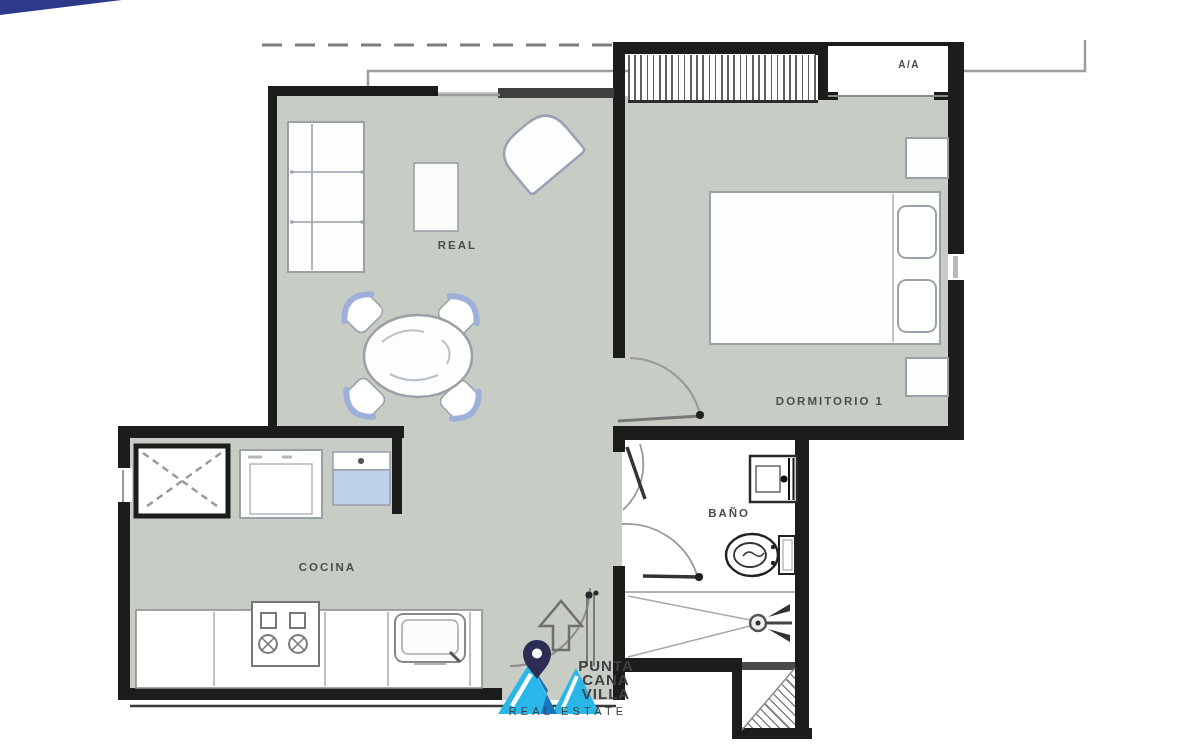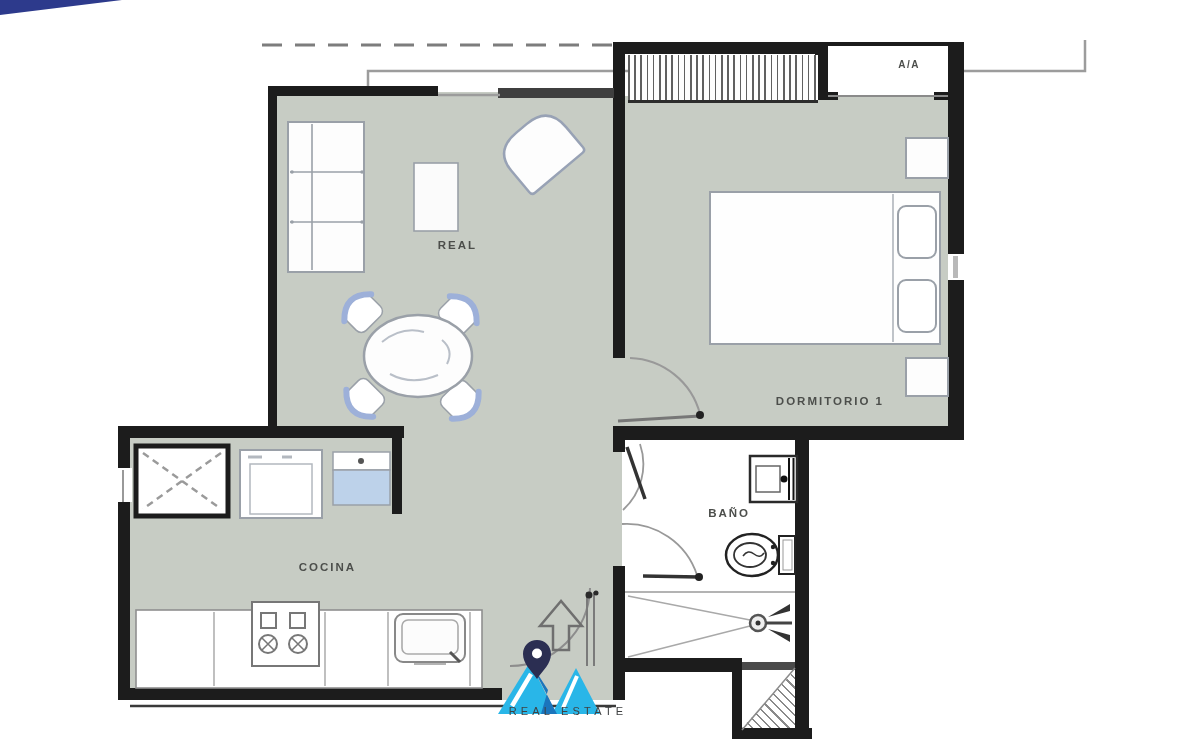--- a/index.html
+++ b/index.html
@@ -237,15 +237,20 @@
 
 <div class="closet-hatch"></div>
 <div class="step-hatch"></div>
 
 <div class="room-label" style="left:397px;top:239px;width:80px;">REAL</div>
 <div class="room-label" style="left:752px;top:367px;width:132px;margin-top:28px;">DORMITORIO 1</div>
 <div class="room-label" style="left:266px;top:561px;width:90px;">COCINA</div>
 <div class="room-label" style="left:672px;top:507px;width:78px;">BAÑO</div>
 <div class="room-label ac-label" style="left:856px;top:59px;width:64px;">A/A</div>
 
+<div class="logo-text">
+  <div>PUNTA</div>
+  <div>CANA</div>
+  <div>VILLA</div>
+</div>
 <div class="logo-tagline">REAL ESTATE</div>
 
 </div>
 
 </body></html>

